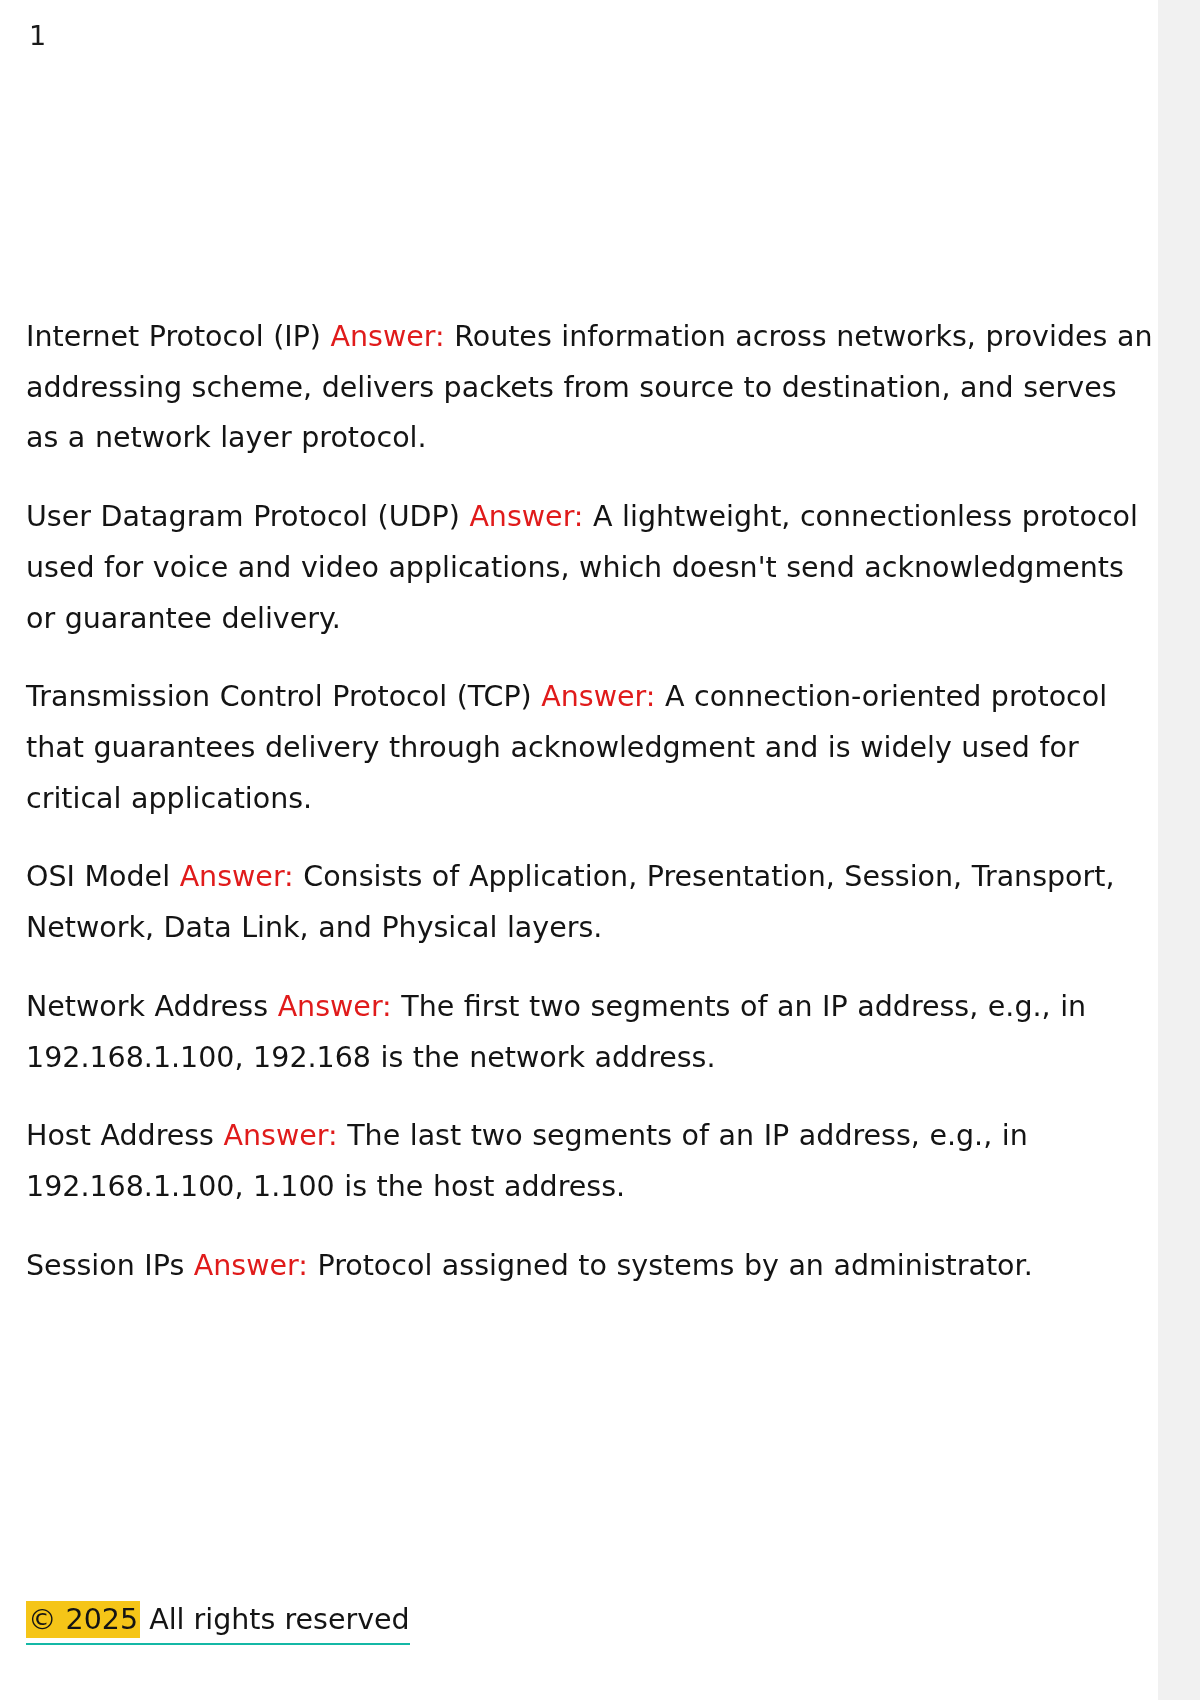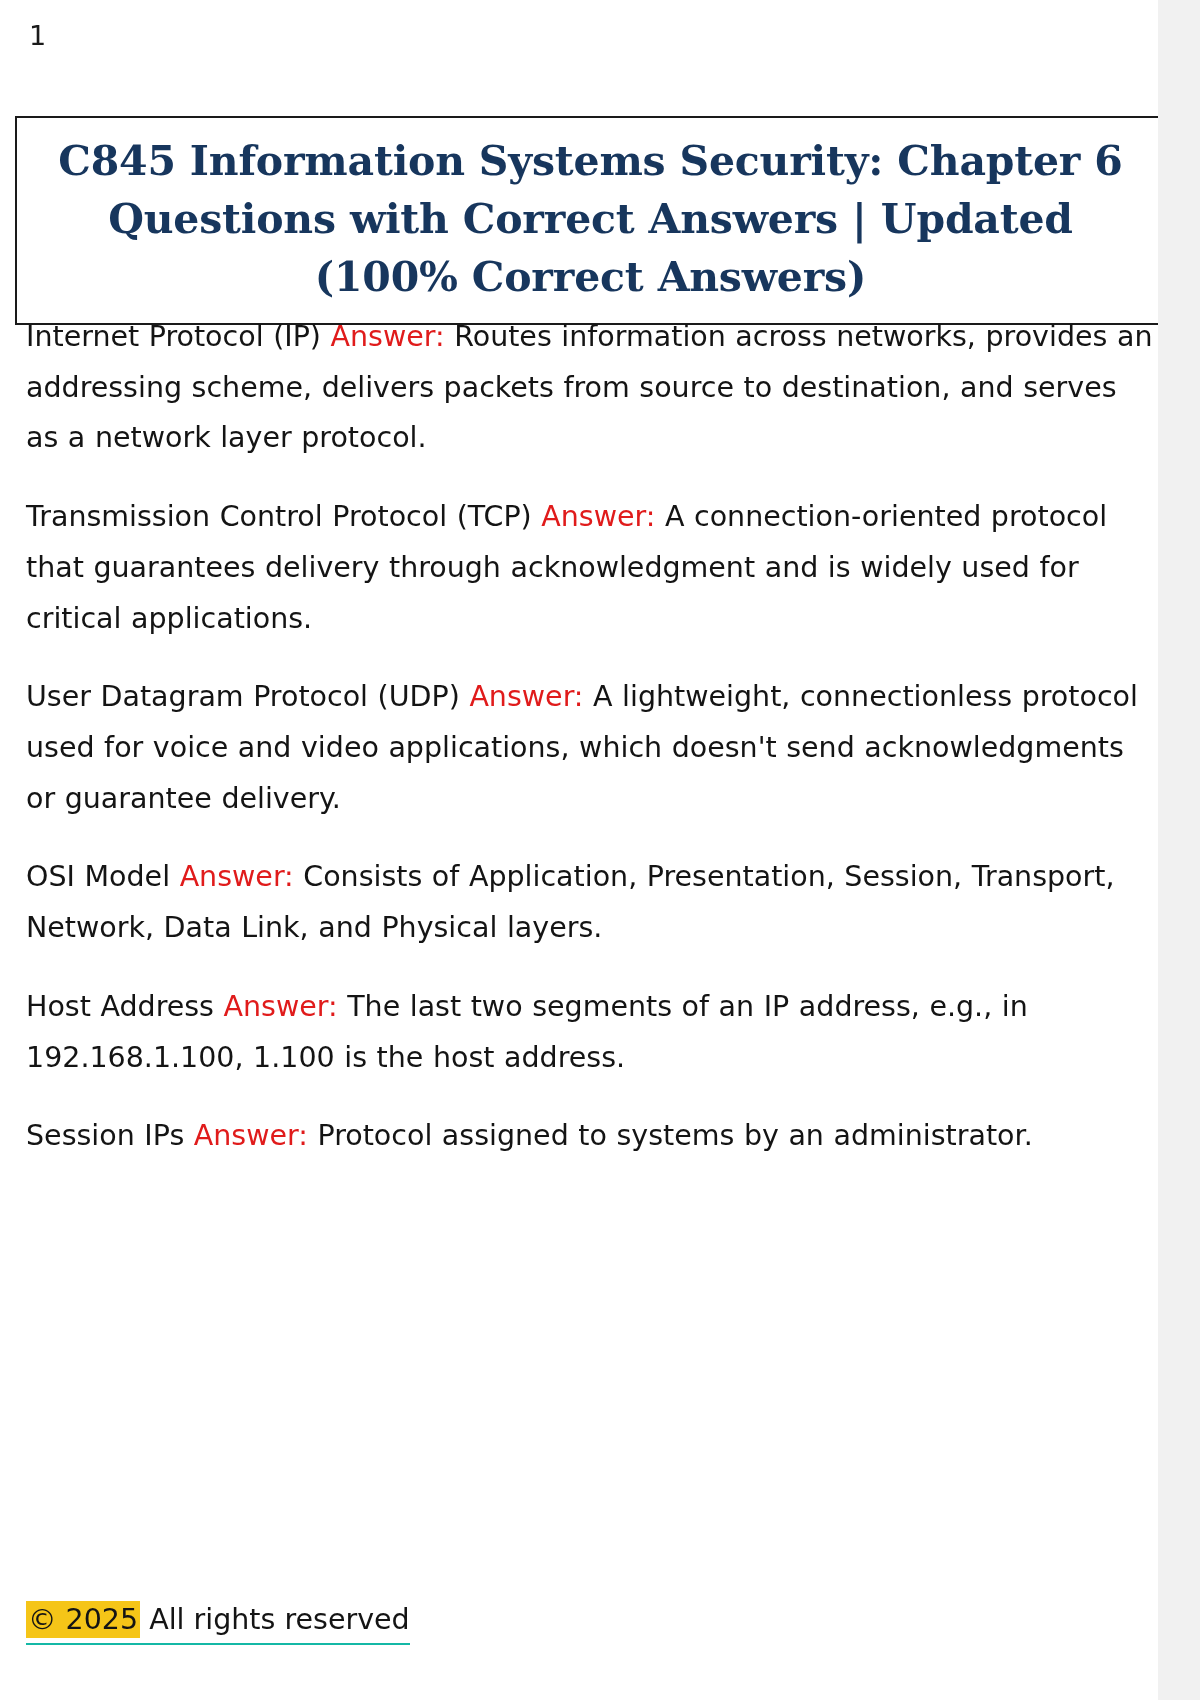--- a/index.html
+++ b/index.html
@@ -108,42 +108,42 @@
     padding: 2px 2px 2px 2px;
   }
 </style>
 </head>
 <body>
 
 <div id="page">
 
   <div id="page-number">1</div>
 
-  <div id="title-box">
-    <div id="title-text">C845 Information Systems Security: Chapter 6 Questions with Correct Answers | Updated (100% Correct Answers)</div>
-  </div>
 
   <div id="body">
 
     <p class="qa-para">
       <span>Internet Protocol (IP) </span><span class="answer-label">Answer:</span><span> Routes information across networks, provides an addressing scheme, delivers packets from source to destination, and serves as a network layer protocol.</span>
     </p>
 
     <p class="qa-para">
-      <span>Transmission Control Protocol (TCP) </span><span class="answer-label">Answer:</span><span> A connection-oriented protocol that guarantees delivery through acknowledgment and is widely used for critical applications.</span>
+      <span>User Datagram Protocol (UDP) </span><span class="answer-label">Answer:</span><span> A lightweight, connectionless protocol used for voice and video applications, which doesn't send acknowledgments or guarantee delivery.</span>
     </p>
 
     <p class="qa-para">
-      <span>User Datagram Protocol (UDP) </span><span class="answer-label">Answer:</span><span> A lightweight, connectionless protocol used for voice and video applications, which doesn't send acknowledgments or guarantee delivery.</span>
+      <span>Transmission Control Protocol (TCP) </span><span class="answer-label">Answer:</span><span> A connection-oriented protocol that guarantees delivery through acknowledgment and is widely used for critical applications.</span>
     </p>
 
     <p class="qa-para">
       <span>OSI Model </span><span class="answer-label">Answer:</span><span> Consists of Application, Presentation, Session, Transport, Network, Data Link, and Physical layers.</span>
     </p>
 
+    <p class="qa-para">
+      <span>Network Address </span><span class="answer-label">Answer:</span><span> The first two segments of an IP address, e.g., in 192.168.1.100, 192.168 is the network address.</span>
+    </p>
 
     <p class="qa-para">
       <span>Host Address </span><span class="answer-label">Answer:</span><span> The last two segments of an IP address, e.g., in 192.168.1.100, 1.100 is the host address.</span>
     </p>
 
     <p class="qa-para">
       <span>Session IPs </span><span class="answer-label">Answer:</span><span> Protocol assigned to systems by an administrator.</span>
     </p>
 
   </div>

